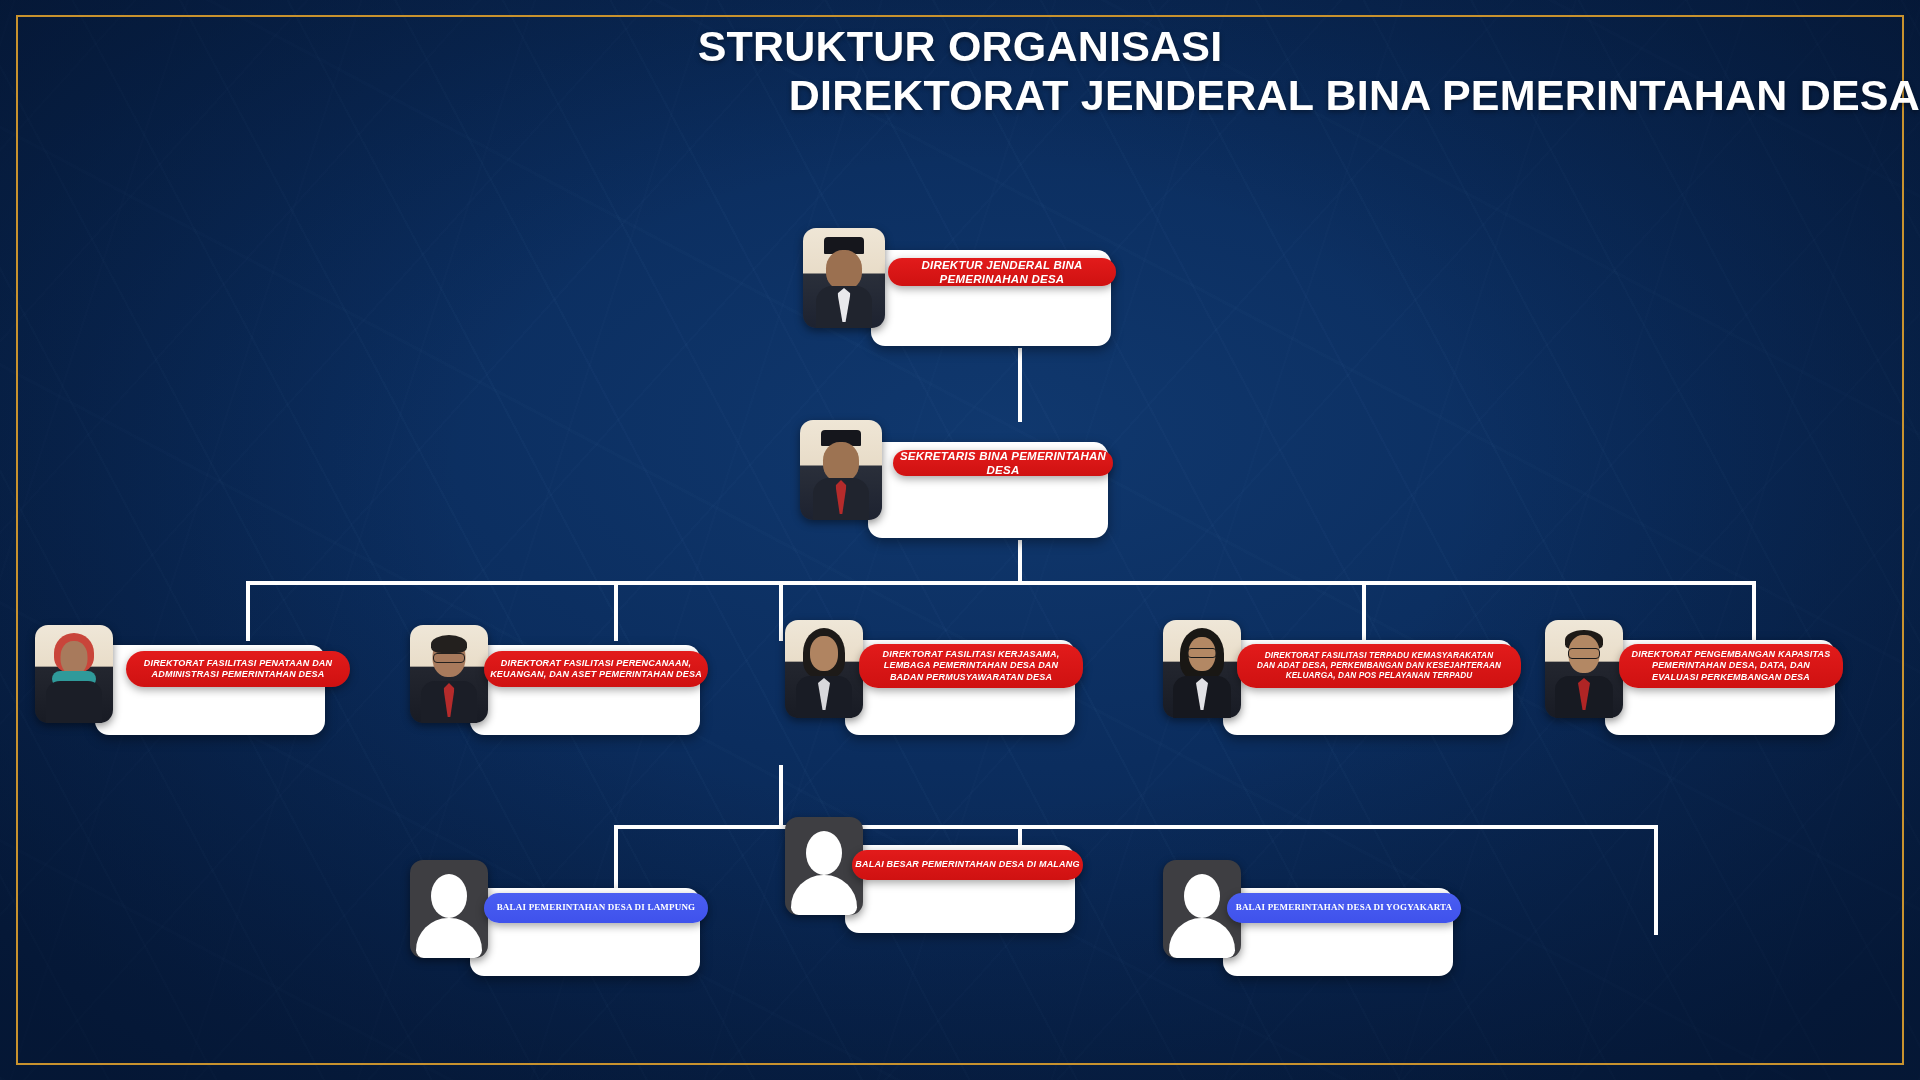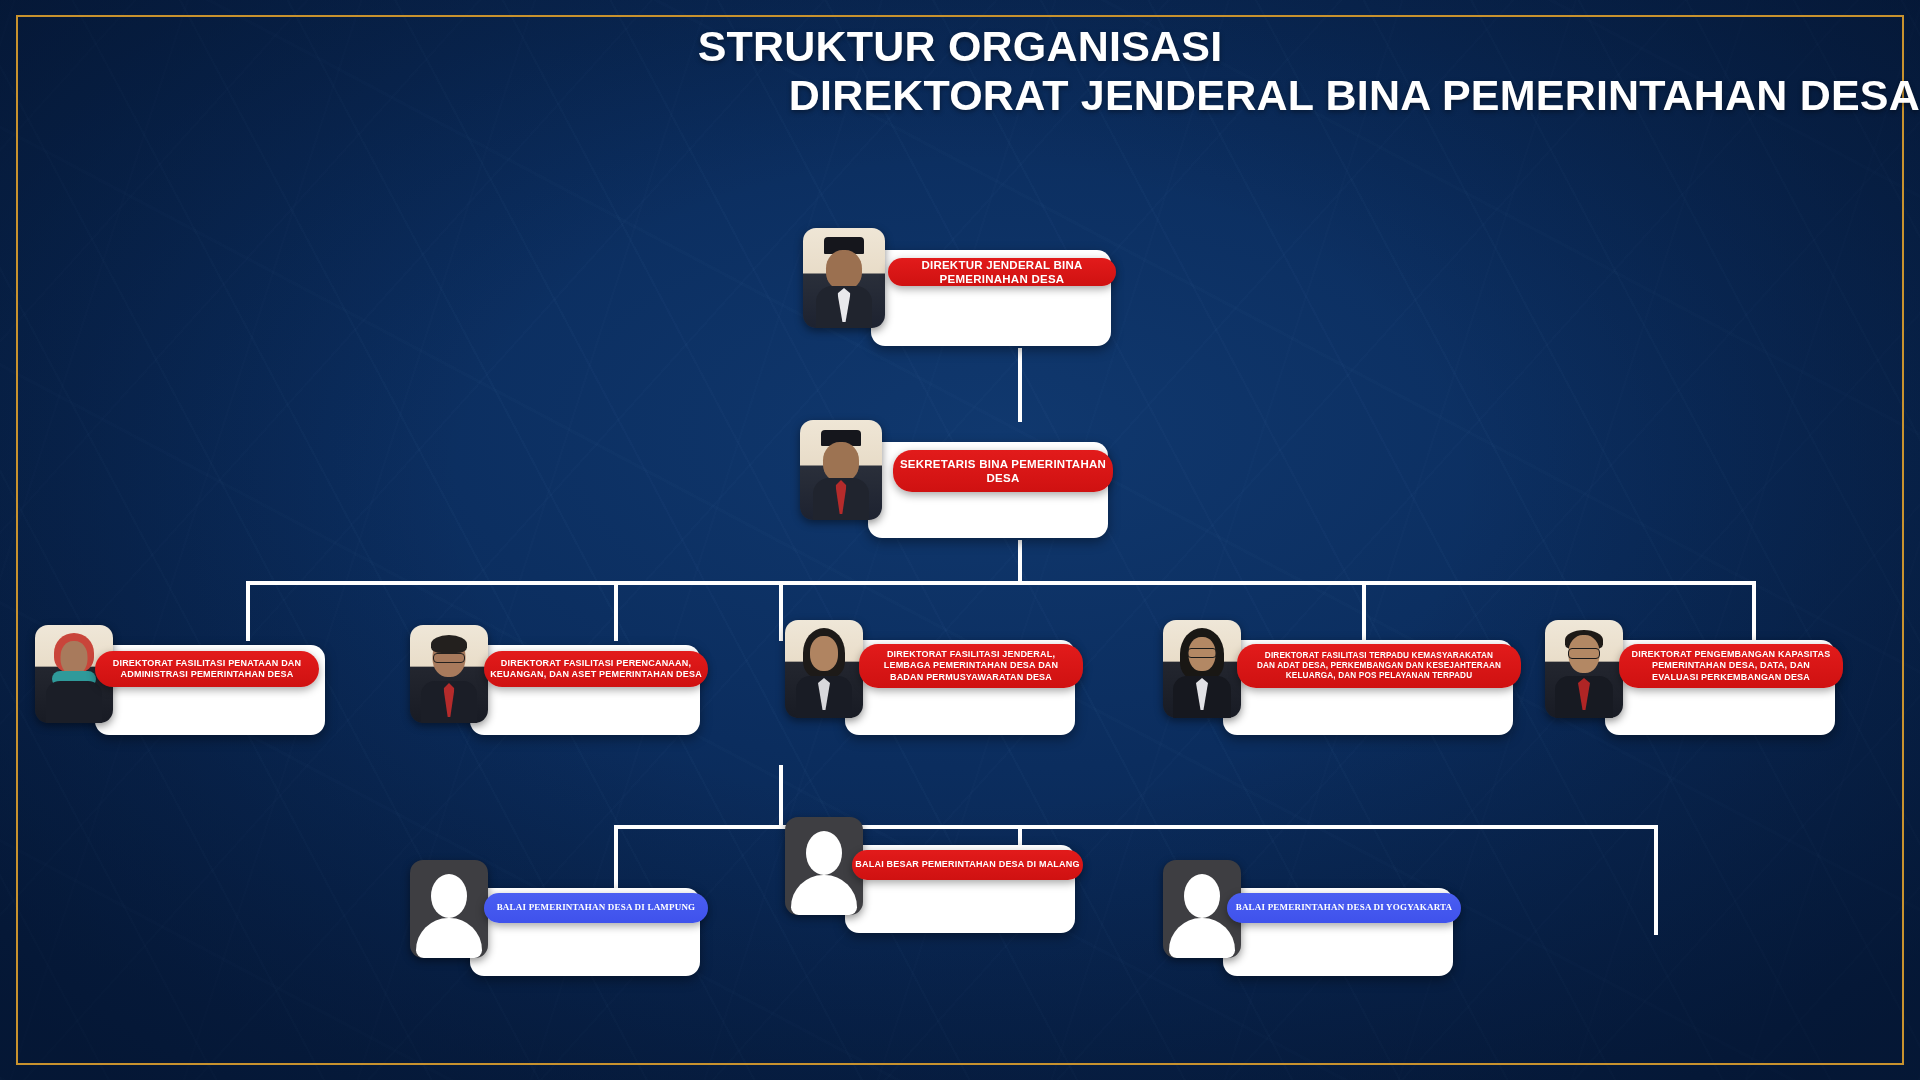--- a/index.html
+++ b/index.html
@@ -58,21 +58,21 @@
   .photo.ph-av{background:#3e3e42;display:flex;align-items:flex-end;justify-content:center;}
   .av-head{position:absolute;top:14px;left:50%;transform:translateX(-50%);
      width:36px;height:44px;border-radius:50%;background:#fff;}
   .av-body{position:absolute;bottom:0;left:50%;transform:translateX(-50%);
      width:66px;height:40px;border-radius:33px 33px 8px 8px;background:#fff;}
   .card{position:absolute;background:#fff;border-radius:14px;
      box-shadow:0 4px 12px rgba(0,0,0,.38);z-index:2;}
   .hdr{position:absolute;border-radius:19px;color:#fff;font-weight:800;
      display:flex;align-items:center;justify-content:center;text-align:center;
      box-shadow:0 3px 8px rgba(0,0,0,.35);z-index:4;line-height:1.25;}
-  .hdr.red{background:linear-gradient(180deg,#e21b1b,#cf1111);}
+  .hdr.red{background:linear-gradient(180deg,#e21b1b,#cf1111);font-style:italic;}
   .hdr.blue{background:linear-gradient(180deg,#4a5ef2,#3f52ec);font-family:Liberation Serif, serif;}
   .body{position:absolute;left:0;right:0;text-align:center;color:#14223a;line-height:1.45;}
 
   .hdr1{font-size:11.5px;letter-spacing:.25px;}
   .hdr2{font-size:9px;letter-spacing:.2px;}
   .hdr3{font-size:8.2px;letter-spacing:.15px;}
   .nm{font-size:11.5px;}
   .nm-s{font-size:10px;}
 </style>
 </head>
@@ -136,42 +136,42 @@
       <div style="position:absolute;left:50%;top:10px;transform:translateX(-50%);width:40px;height:16px;
            background:#15161c;border-radius:4px 4px 1px 1px;"></div>
       <div style="position:absolute;left:50%;top:22px;transform:translateX(-50%);width:36px;height:40px;
            background:#9d7352;border-radius:46% 46% 44% 44%;"></div>
       <div style="position:absolute;left:50%;top:58px;transform:translateX(-50%);width:56px;height:42px;
            background:#20242e;border-radius:16px 16px 0 0;"></div>
       <div style="position:absolute;left:50%;top:60px;transform:translateX(-50%);width:11px;height:34px;
            background:#b52b2b;clip-path:polygon(50% 0,100% 16%,62% 100%,38% 100%,0 16%);"></div>
     </div>
     <div class="card" style="left:68px;top:22px;width:240px;height:96px;"></div>
-    <div class="hdr red hdr1" style="left:93px;top:30px;width:220px;height:42px;">
+    <div class="hdr red hdr1" style="left:93px;top:30px;width:220px;height:26px;">
       <span>SEKRETARIS BINA PEMERINTAHAN DESA</span>
     </div>
     <div class="body" style="left:68px;top:66px;width:240px;">
       <div class="nm">Murtono, S.STP., M.Si.</div>
       <div class="nm">Pembina Utama Muda (IV/c)</div>
     </div>
   </div>
 
   <div class="node" style="left:35px;top:625px;">
     <div class="photo" style="background:linear-gradient(180deg,#efe7d8 0%,#e9ddc9 42%,#23262f 43%,#181b24 100%);">
       <div style="position:absolute;left:50%;top:8px;transform:translateX(-50%);width:40px;height:40px;
            background:#c9453a;border-radius:50% 50% 40% 40%;"></div>
       <div style="position:absolute;left:50%;top:16px;transform:translateX(-50%);width:27px;height:34px;
            background:#a87a5c;border-radius:46%;"></div>
       <div style="position:absolute;left:50%;top:46px;transform:translateX(-50%);width:44px;height:16px;
            background:#2f9a9a;border-radius:8px;"></div>
       <div style="position:absolute;left:50%;top:56px;transform:translateX(-50%);width:56px;height:42px;
            background:#1b1e27;border-radius:14px 14px 0 0;"></div>
     </div>
     <div class="card" style="left:60px;top:20px;width:230px;height:90px;"></div>
-    <div class="hdr red hdr2" style="left:60px;top:26px;width:224px;height:36px;flex-direction:column;">
+    <div class="hdr red hdr2" style="left:91px;top:26px;width:224px;height:36px;flex-direction:column;">
       <span>DIREKTORAT FASILITASI PENATAAN DAN</span>
       <span>ADMINISTRASI PEMERINTAHAN DESA</span>
     </div>
     <div class="body nm-s" style="left:60px;top:68px;width:230px;">
       <div>Dra. Lusje Anneke Tabalujan, M.Pd</div>
       <div>Pembina Utama Muda (IV/c)</div>
     </div>
   </div>
 
   <div class="node" style="left:410px;top:625px;">
@@ -204,21 +204,21 @@
            background:#1d1a18;border-radius:50% 50% 34% 34%;"></div>
       <div style="position:absolute;left:50%;top:16px;transform:translateX(-50%);width:28px;height:35px;
            background:#b08461;border-radius:46%;"></div>
       <div style="position:absolute;left:50%;top:56px;transform:translateX(-50%);width:56px;height:42px;
            background:#191c25;border-radius:14px 14px 0 0;"></div>
       <div style="position:absolute;left:50%;top:58px;transform:translateX(-50%);width:12px;height:32px;
            background:#d8d8dc;clip-path:polygon(50% 0,100% 16%,62% 100%,38% 100%,0 16%);"></div>
     </div>
     <div class="card" style="left:60px;top:20px;width:230px;height:95px;"></div>
     <div class="hdr red hdr2" style="left:74px;top:24px;width:224px;height:44px;flex-direction:column;">
-      <span>DIREKTORAT FASILITASI JENDERAL,</span>
+      <span>DIREKTORAT FASILITASI KERJASAMA,</span>
       <span>LEMBAGA PEMERINTAHAN DESA DAN</span>
       <span>BADAN PERMUSYAWARATAN DESA</span>
     </div>
     <div class="body nm-s" style="left:60px;top:74px;width:230px;">
       <div>Dr. Ir. Zanariah, M.Si.</div>
       <div>Pembina Utama Madya (IV/d)</div>
     </div>
   </div>
 
   <div class="node" style="left:1163px;top:620px;">

